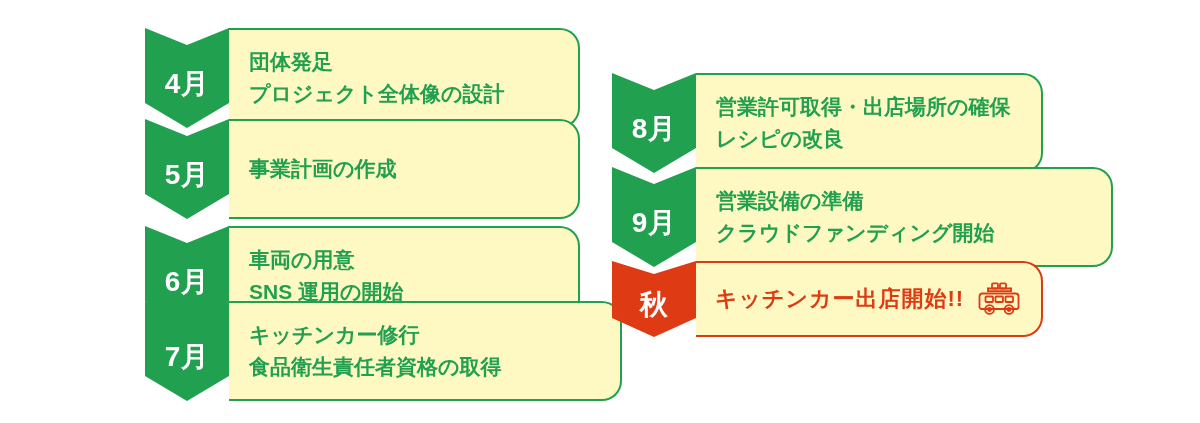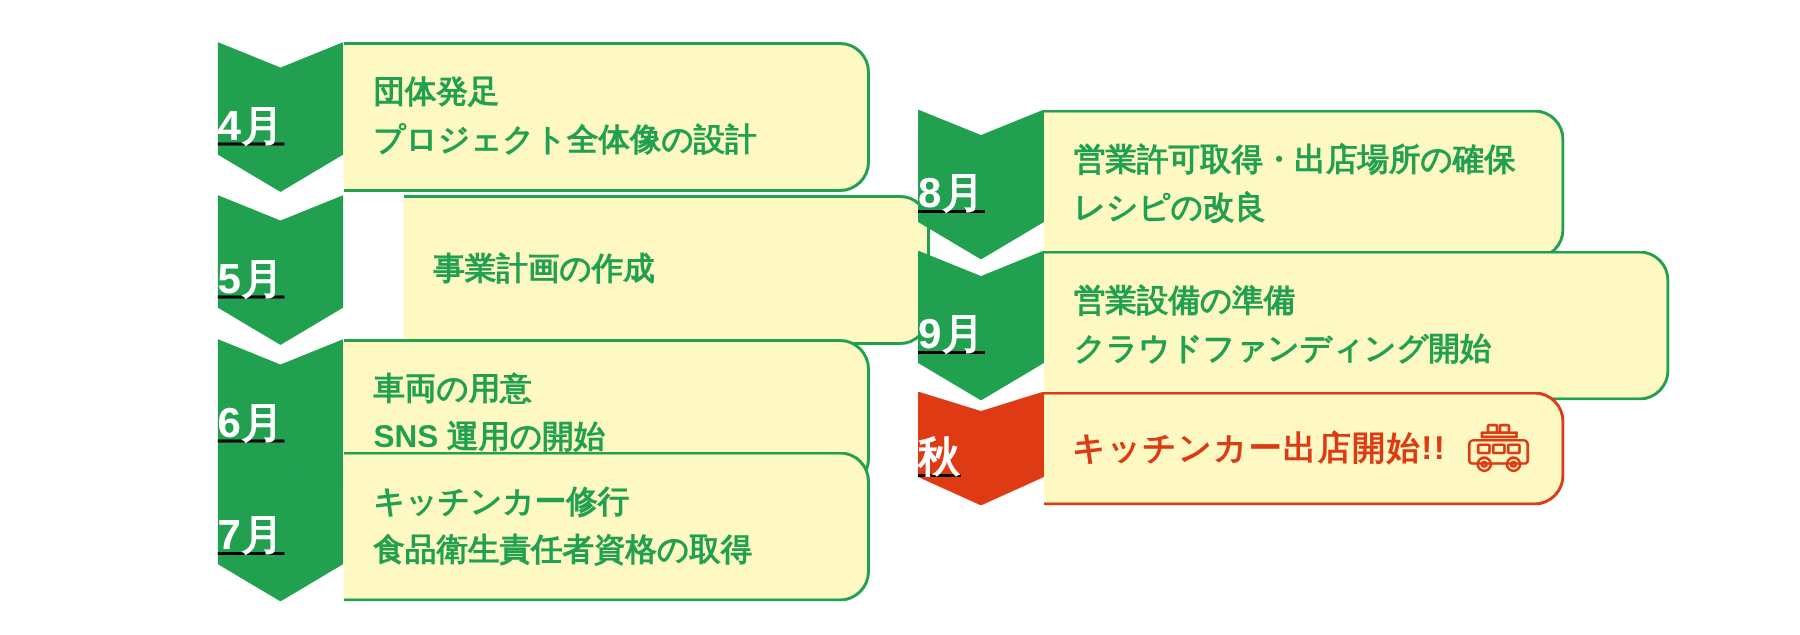--- a/index.html
+++ b/index.html
@@ -36,24 +36,23 @@
     align-items: stretch;
   }
 
   
   .badge {
     position: relative;
     width: 84px;
     flex: 0 0 84px;
     display: flex;
     align-items: center;
-    justify-content: flex-start;
+    justify-content: center;
     
     clip-path: polygon(0% 0%, 50% 17%, 100% 0%, 100% 75%, 50% 100%, 0% 75%);
-    text-decoration: underline;
   }
   .badge.green { background: #21a050; }
   .badge.red   { background: #de3a14; }
 
   .badge-label {
     color: #ffffff;
     font-size: 28px;
     font-weight: 700;
     letter-spacing: 0.5px;
     line-height: 1;
@@ -128,21 +127,21 @@
         <span class="badge-label">4月</span>
       </div>
       <div class="card" style="width:351px;">
         <div class="card-lines">
           <div class="card-line">団体発足</div>
           <div class="card-line">プロジェクト全体像の設計</div>
         </div>
       </div>
     </div>
 
-    <div class="row" style="top:130px; height:100px;gap:40px;">
+    <div class="row" style="top:119px; height:100px;">
       <div class="badge green">
         <span class="badge-label">5月</span>
       </div>
       <div class="card" style="width:351px;">
         <div class="card-lines">
           <div class="card-line">事業計画の作成</div>
         </div>
       </div>
     </div>
 
@@ -155,21 +154,21 @@
           <div class="card-line">車両の用意</div>
           <div class="card-line">SNS 運用の開始</div>
         </div>
       </div>
     </div>
 
     <div class="row" style="top:301px; height:100px;">
       <div class="badge green">
         <span class="badge-label">7月</span>
       </div>
-      <div class="card" style="width:351px;">
+      <div class="card" style="width:393px;">
         <div class="card-lines">
           <div class="card-line">キッチンカー修行</div>
           <div class="card-line">食品衛生責任者資格の取得</div>
         </div>
       </div>
     </div>
 
   </div>
 
   <div class="column right">

